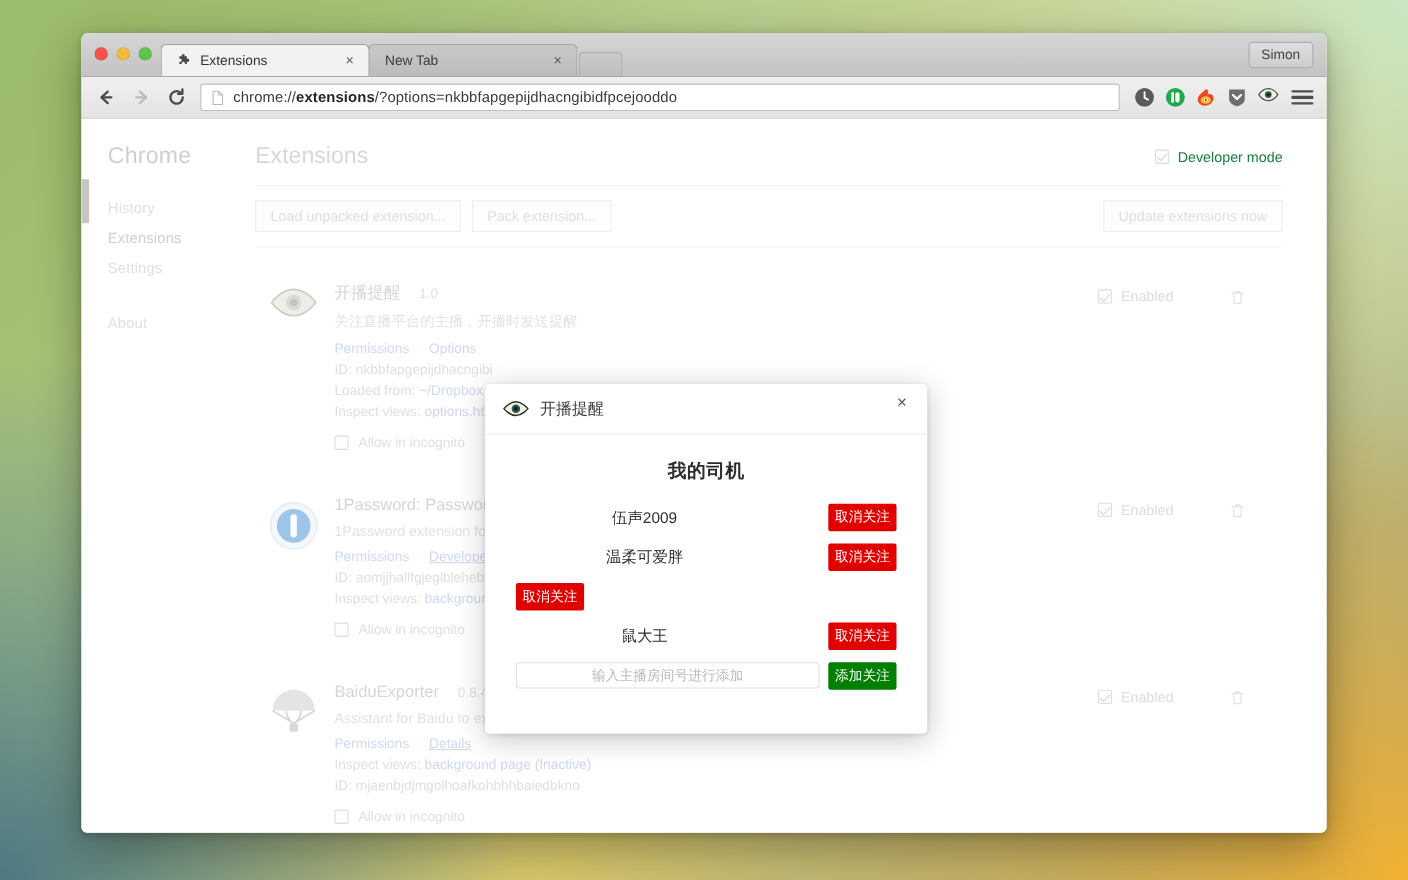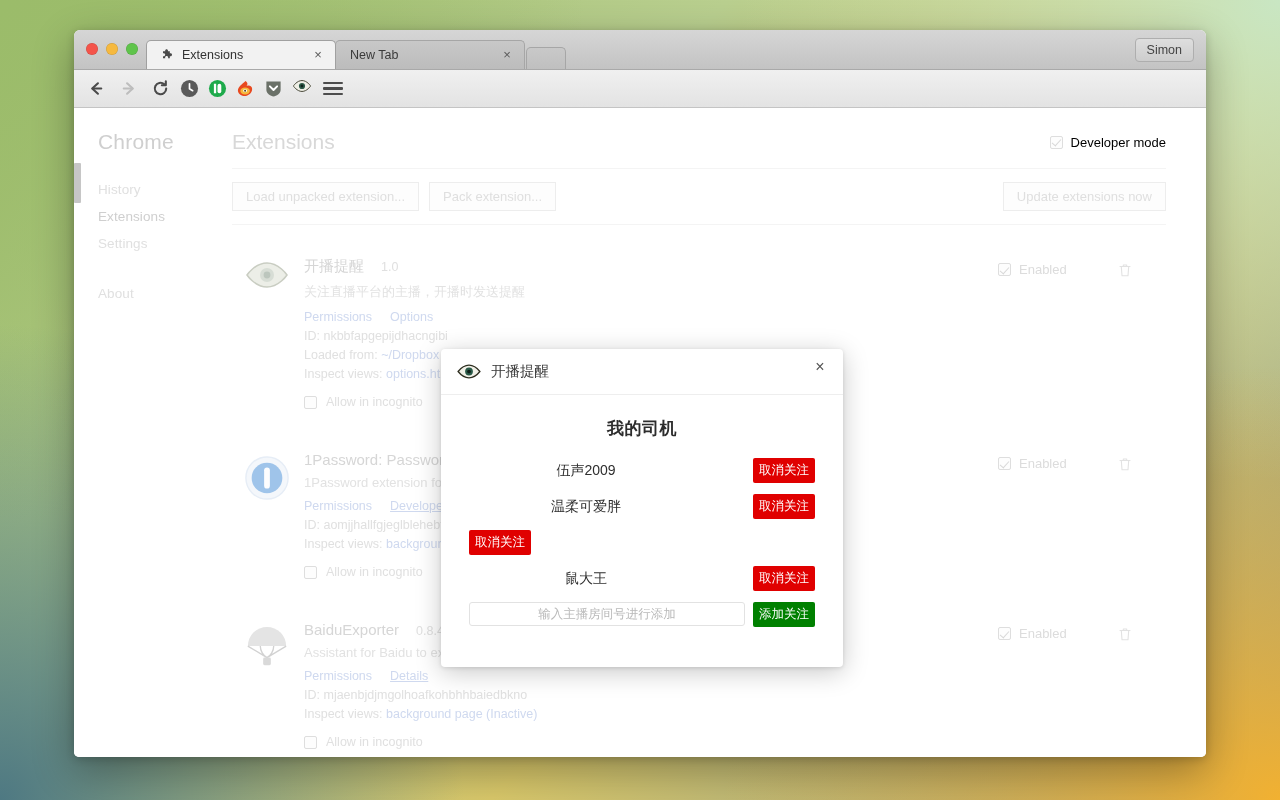--- a/index.html
+++ b/index.html
@@ -164,21 +164,21 @@
   .main {
     flex: 1 1 auto;
     padding: 22px 40px 0 0;
     position: relative;
   }
   .main-head {
     display: flex; align-items: center; justify-content: space-between;
     padding-bottom: 14px;
   }
   .main-title { font-size: 21px; color: #d8d8d8; font-weight: 400; }
-  .dev-mode { display: flex; align-items: center; gap: 8px; font-size: 13px; color: #000000; }
+  .dev-mode { display: flex; align-items: center; gap: 8px; font-size: 13px; color: #15803d; }
 
   .chkbox {
     width: 13px; height: 13px; flex: 0 0 auto;
     border: 1px solid #dedede; border-radius: 2px; background: #fdfdfd;
     position: relative;
   }
   .chkbox.checked::after {
     content: "";
     position: absolute; left: 3px; top: 0.5px;
     width: 4px; height: 8px;
@@ -347,20 +347,29 @@
           <path d="M5 10h9" stroke="#bdbdbd" stroke-width="2.2" stroke-linecap="round"></path>
         </svg>
     </div>
     <div class="navbtn">
       <svg viewBox="0 0 20 20" width="19" height="19">
         <path d="M16 10a6 6 0 1 1-2.2-4.6" fill="none" stroke="#4a4a4a" stroke-width="2.2" stroke-linecap="round"></path>
         <path d="M15.6 2.4v4.2h-4.2" fill="none" stroke="#4a4a4a" stroke-width="2.2" stroke-linecap="round" stroke-linejoin="round"></path>
       </svg>
     </div>
 
+    <div class="omnibox">
+      <span class="pagefav">
+        <svg viewBox="0 0 14 16" width="12" height="14">
+          <path d="M2 1h6l4 4v10H2z" fill="#fff" stroke="#b8b8b8" stroke-width="1.1"></path>
+          <path d="M8 1v4h4" fill="none" stroke="#b8b8b8" stroke-width="1.1"></path>
+        </svg>
+      </span>
+      <span class="urltext"><span>chrome://</span><b>extensions</b><span>/?options=nkbbfapgepijdhacngibidfpcejooddo</span></span>
+    </div>
 
     <div class="ext-icons">
       <span class="ext-icon">
         <svg viewBox="0 0 20 20" width="19" height="19">
           <circle cx="10" cy="10" r="9" fill="#5a5a5a"></circle>
           <path d="M10 5v5.3l3.3 2" stroke="#fff" stroke-width="1.8" fill="none" stroke-linecap="round"></path>
         </svg>
       </span>
       <span class="ext-icon">
         <svg viewBox="0 0 20 20" width="19" height="19">
@@ -532,26 +541,26 @@
             <div class="ext-name-line">
               <span class="ext-name">BaiduExporter</span>
               <span class="ext-ver">0.8.4</span>
             </div>
             <div class="ext-desc">Assistant for Baidu to export download links to aria2/aria2-rpc</div>
             <div class="ext-links">
               <a href="#">Permissions</a>
               <a href="#" class="u">Details</a>
             </div>
             <div class="ext-meta">
+              <span>Inspect views:</span>
+              <span class="lnk">background page (Inactive)</span>
+            </div>
+            <div class="ext-meta">
               <span>ID:</span>
               <span>mjaenbjdjmgolhoafkohbhhbaiedbkno</span>
-            </div>
-            <div class="ext-meta">
-              <span>Inspect views:</span>
-              <span class="lnk">background page (Inactive)</span>
             </div>
             <div class="ext-incog">
               <span class="chkbox"></span>
               <span>Allow in incognito</span>
             </div>
           </div>
           <div class="ext-right">
             <div class="ext-enabled">
               <span class="chkbox checked"></span>
               <span>Enabled</span>

